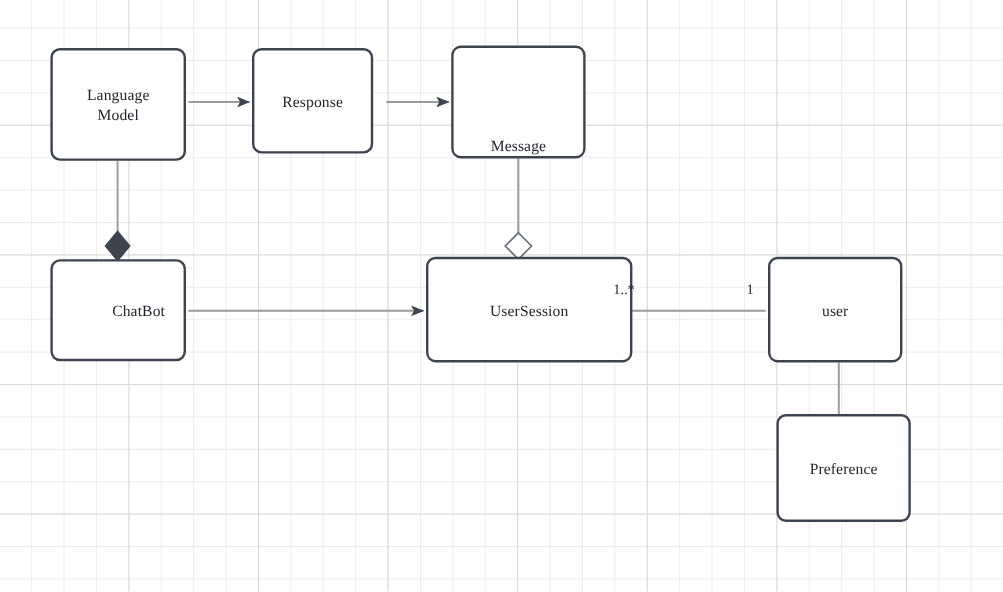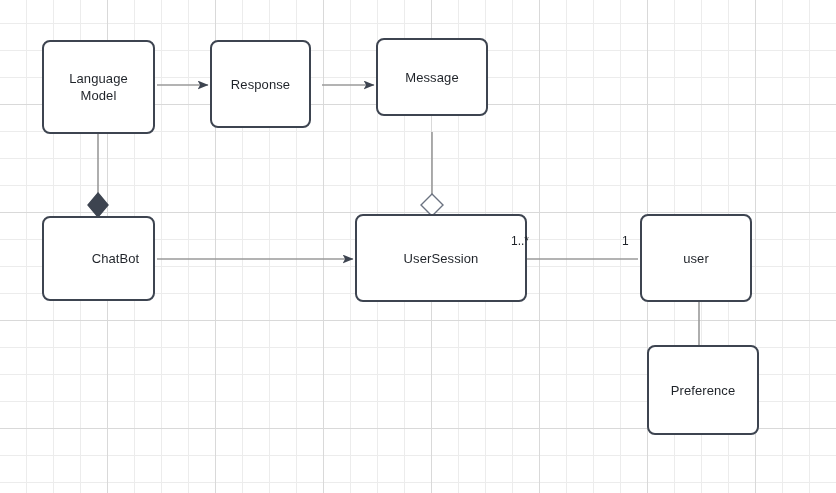--- a/index.html
+++ b/index.html
@@ -17,21 +17,21 @@
       linear-gradient(to right, #d9d9d9 1px, transparent 1px),
       linear-gradient(to bottom, #d9d9d9 1px, transparent 1px),
       linear-gradient(to right, #ececec 1px, transparent 1px),
       linear-gradient(to bottom, #ececec 1px, transparent 1px);
     background-size:
       108px 108px,
       108px 108px,
       27px 27px,
       27px 27px;
     background-position: -1px -4px, -1px -4px, -1px -4px, -1px -4px;
-    font-family: Liberation Sans, sans-serif;
+    font-family: Liberation Serif, serif;
   }
   .svg-layer {
     position: absolute;
     left: 0;
     top: 0;
     width: 836px;
     height: 493px;
   }
   .node {
     position: absolute;
@@ -109,21 +109,21 @@
 
   <div class="node" style="left:42px; top:40px; width:113px; height:94px;">
     <span class="node-label">Language
 Model</span>
   </div>
 
   <div class="node" style="left:210px; top:40px; width:101px; height:88px;">
     <span class="node-label">Response</span>
   </div>
 
-  <div class="node" style="left:376px; top:38px; width:112px; height:78px;">
+  <div class="node" style="left:376px; top:38px; width:112px; height:94px;align-items:flex-end;">
     <span class="node-label">Message</span>
   </div>
 
   <div class="node" style="left:42px; top:216px; width:113px; height:85px;padding-left:34px;">
     <span class="node-label">ChatBot</span>
   </div>
 
   <div class="node" style="left:355px; top:214px; width:172px; height:88px;">
     <span class="node-label">UserSession</span>
   </div>

